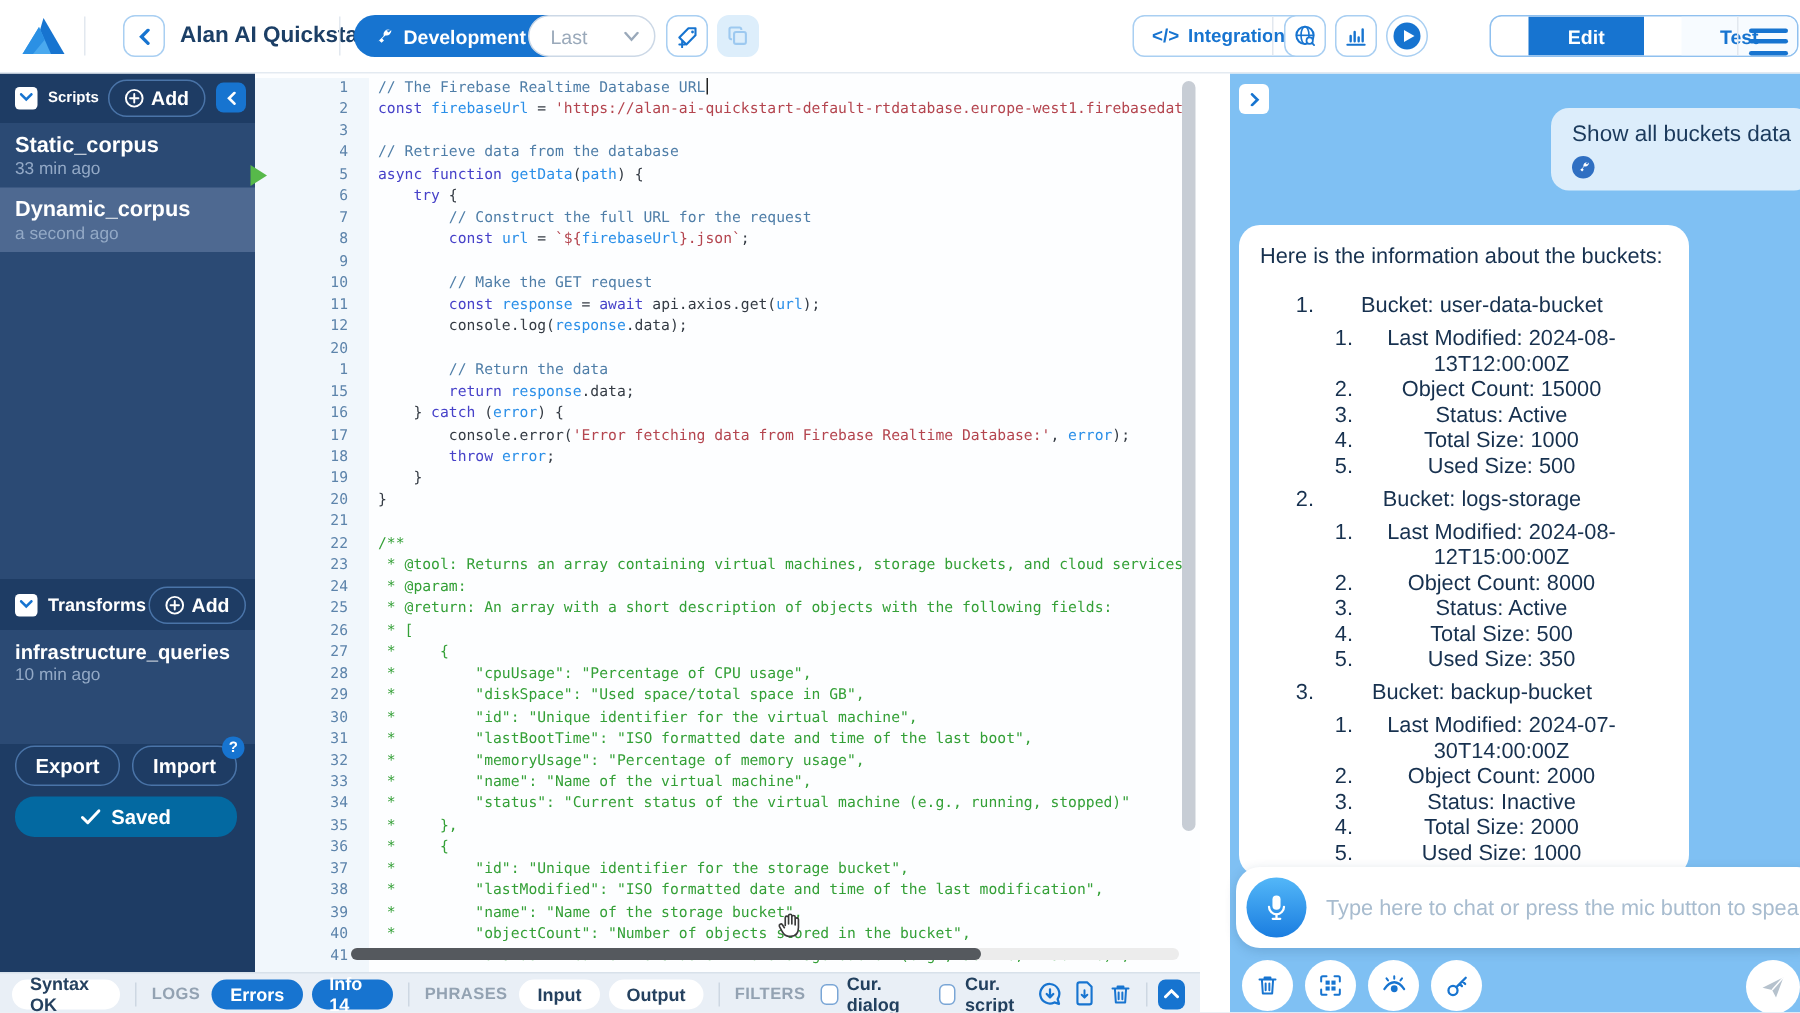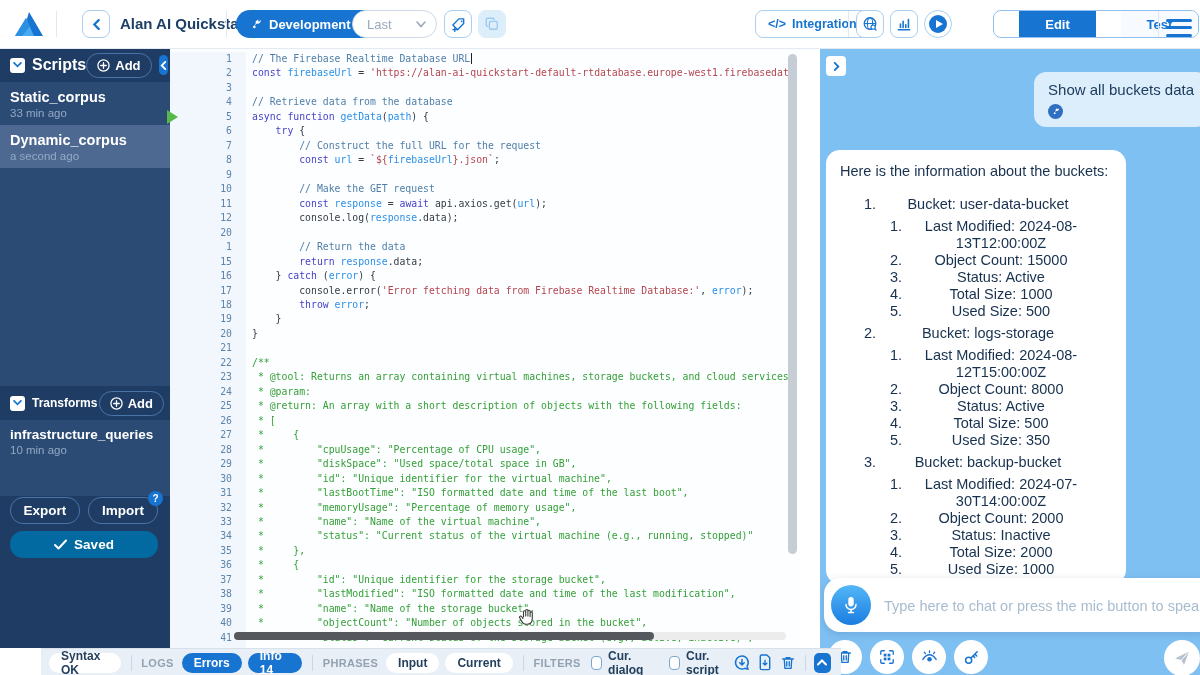--- a/index.html
+++ b/index.html
@@ -17,21 +17,21 @@
   .seg{height:28px;border:1px solid #8fc0ef;border-radius:8px;overflow:hidden;display:flex;box-sizing:border-box;}
   .seg>div{width:77px;display:flex;align-items:center;justify-content:center;font-size:13px;font-weight:bold;cursor:pointer;margin-left:25px;}
   .seg .on{background:#1774d0;color:#fff;}
   .seg .off{background:#f7fbff;color:#1774d0;}
   .burger span{display:block;width:26px;height:3px;border-radius:2px;background:#1774d0;margin:4.5px 0;}
   
   #sidebar{left:0;top:48px;width:170px;height:600px;background:#1e3c64;color:#fff;z-index:4;}
   .sb-sec{position:absolute;left:0;width:170px;}
   .sb-head{height:34px;display:flex;align-items:center;padding:0 6px 0 10px;}
   .chk-chev{width:15px;height:15px;background:#fff;border-radius:3px;display:flex;align-items:center;justify-content:center;margin-right:7px;flex:none;cursor:pointer;}
-  .sb-label{font-size:16px;font-weight:bold;color:#fff;flex:1;}
+  .sb-label{font-size:10px;font-weight:bold;color:#fff;flex:1;}
   .btn-add{height:25px;border-radius:13px;border:1px solid #4a74a8;background:transparent;color:#fff;font-size:13px;font-weight:bold;display:flex;align-items:center;gap:5px;padding:0 10px;cursor:pointer;}
   .btn-collapse{width:20px;height:20px;border-radius:5px;background:#1774d0;display:flex;align-items:center;justify-content:center;margin-left:7px;cursor:pointer;}
   .sb-items{background:#2b4a74;}
   .sb-item{padding:7px 10px 6px;cursor:pointer;}
   .sb-item.sel{background:#4e6991;}
   .sb-item .nm{font-size:14.5px;font-weight:bold;color:#fff;}
   .sb-item .tm{font-size:11.5px;color:#93a9c6;margin-top:2px;}
   .btn-dk{height:27px;border-radius:13px;border:1px solid #4a74a8;background:transparent;color:#fff;font-size:13.5px;font-weight:bold;display:flex;align-items:center;justify-content:center;cursor:pointer;box-sizing:border-box;}
   .badge-q{position:absolute;right:-5px;top:-6px;width:15px;height:15px;border-radius:50%;background:#1774d0;color:#fff;font-size:10px;font-weight:bold;display:flex;align-items:center;justify-content:center;}
   #savedBtn{background:#0369a1;border:none;}
@@ -58,21 +58,21 @@
   ol.buckets{margin:16px;padding-left:24px;text-align:center;}
   ol.buckets>li{line-height:17px;}
   ol.fields{margin:5px 0 5px;padding-left:26px;}
   ol.fields>li{line-height:17px;}
   #chatInput{left:4px;top:530px;width:390px;height:54px;background:#fff;border-radius:16px;box-shadow:0 2px 8px rgba(20,60,100,.18);z-index:6;}
   #micBtn{left:7px;top:7px;width:40px;height:40px;border-radius:50%;background:linear-gradient(180deg,#53b7f8,#1a7de0);display:flex;align-items:center;justify-content:center;cursor:pointer;}
   #chatField{left:58px;top:0;width:320px;height:54px;border:none;outline:none;background:transparent;font-family:"Liberation Sans",sans-serif;font-size:14.5px;color:#38536e;}
   #chatField::placeholder{color:#a8bccf;}
   .circ{width:34px;height:34px;border-radius:50%;background:#fff;display:flex;align-items:center;justify-content:center;cursor:pointer;}
   
-  #bottombar{left:0;top:648px;width:800px;height:27px;background:#e9eff6;border-top:1px solid #d8e1ea;z-index:5;display:flex;align-items:center;margin-left:41px;}
+  #bottombar{left:0;top:648px;width:800px;height:27px;background:#e9eff6;border-top:1px solid #d8e1ea;z-index:5;display:flex;align-items:center;}
   .bb-pill{height:20px;border-radius:10px;background:#fff;color:#25415f;font-size:12px;font-weight:bold;display:flex;align-items:center;justify-content:center;padding:0 12px;cursor:pointer;}
   .bb-pill.blue{background:#1774d0;color:#fff;}
   .bb-lab{font-size:11px;font-weight:bold;color:#93a2b2;letter-spacing:.3px;}
   .bb-div{width:1px;height:16px;background:#cdd7e2;}
   .bb-chk{appearance:none;width:14px;height:14px;border:1.5px solid #7aa6d6;border-radius:4px;background:#fff;margin:0;cursor:pointer;}
   .bb-chklab{font-size:12px;font-weight:bold;color:#22405e;}
   .bb-ic{width:22px;height:22px;display:flex;align-items:center;justify-content:center;cursor:pointer;}
   #upBtn{width:22px;height:20px;border-radius:5px;background:#1774d0;display:flex;align-items:center;justify-content:center;cursor:pointer;}
   .gap{flex:none;}
   #cursorHand{left:518px;top:608px;z-index:9;pointer-events:none;}
@@ -433,21 +433,21 @@
     <div class="bb-pill blue">Errors</div>
     <div class="gap" style="width:6px"></div>
     <div class="bb-pill blue">Info 14</div>
     <div class="gap" style="width:10px"></div>
       <div class="bb-div"></div>
       <div class="gap" style="width:10px"></div>
     <span class="bb-lab">PHRASES</span>
     <div class="gap" style="width:8px"></div>
     <div class="bb-pill">Input</div>
     <div class="gap" style="width:6px"></div>
-    <div class="bb-pill">Current</div>
+    <div class="bb-pill">Output</div>
     <div class="gap" style="width:10px"></div>
       <div class="bb-div"></div>
       <div class="gap" style="width:10px"></div>
     <span class="bb-lab">FILTERS</span>
     <div class="gap" style="width:10px"></div>
     <input type="checkbox" class="bb-chk" style="">
     <div class="gap" style="width:6px"></div>
     <span class="bb-chklab">Cur. dialog</span>
     <div class="gap" style="width:12px"></div>
     <input type="checkbox" class="bb-chk" style="">

